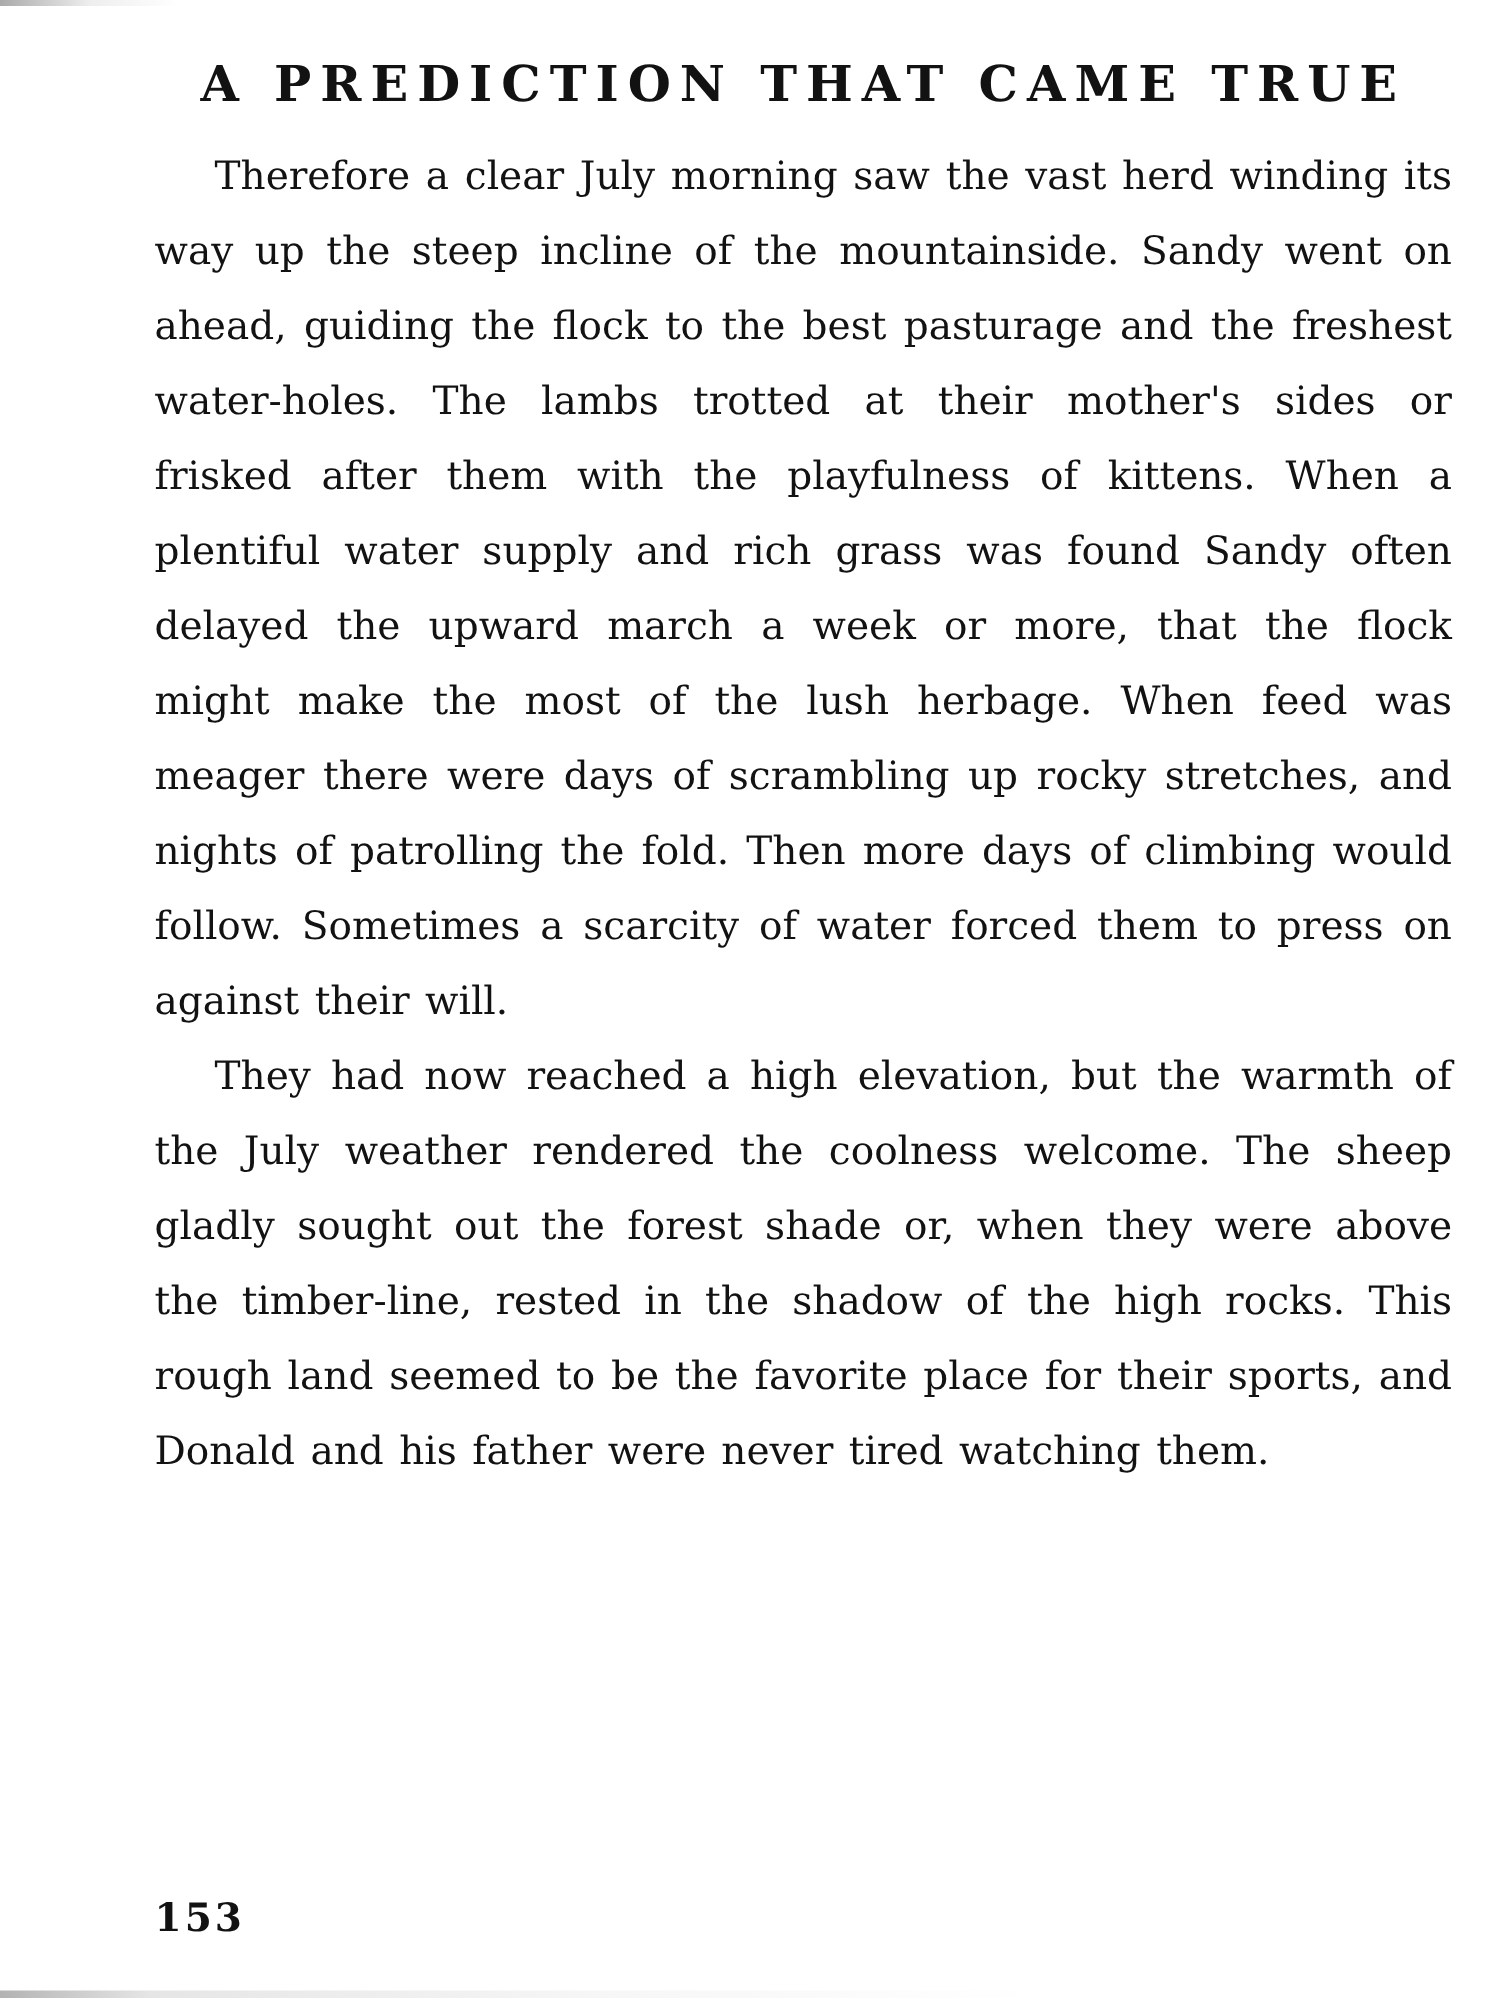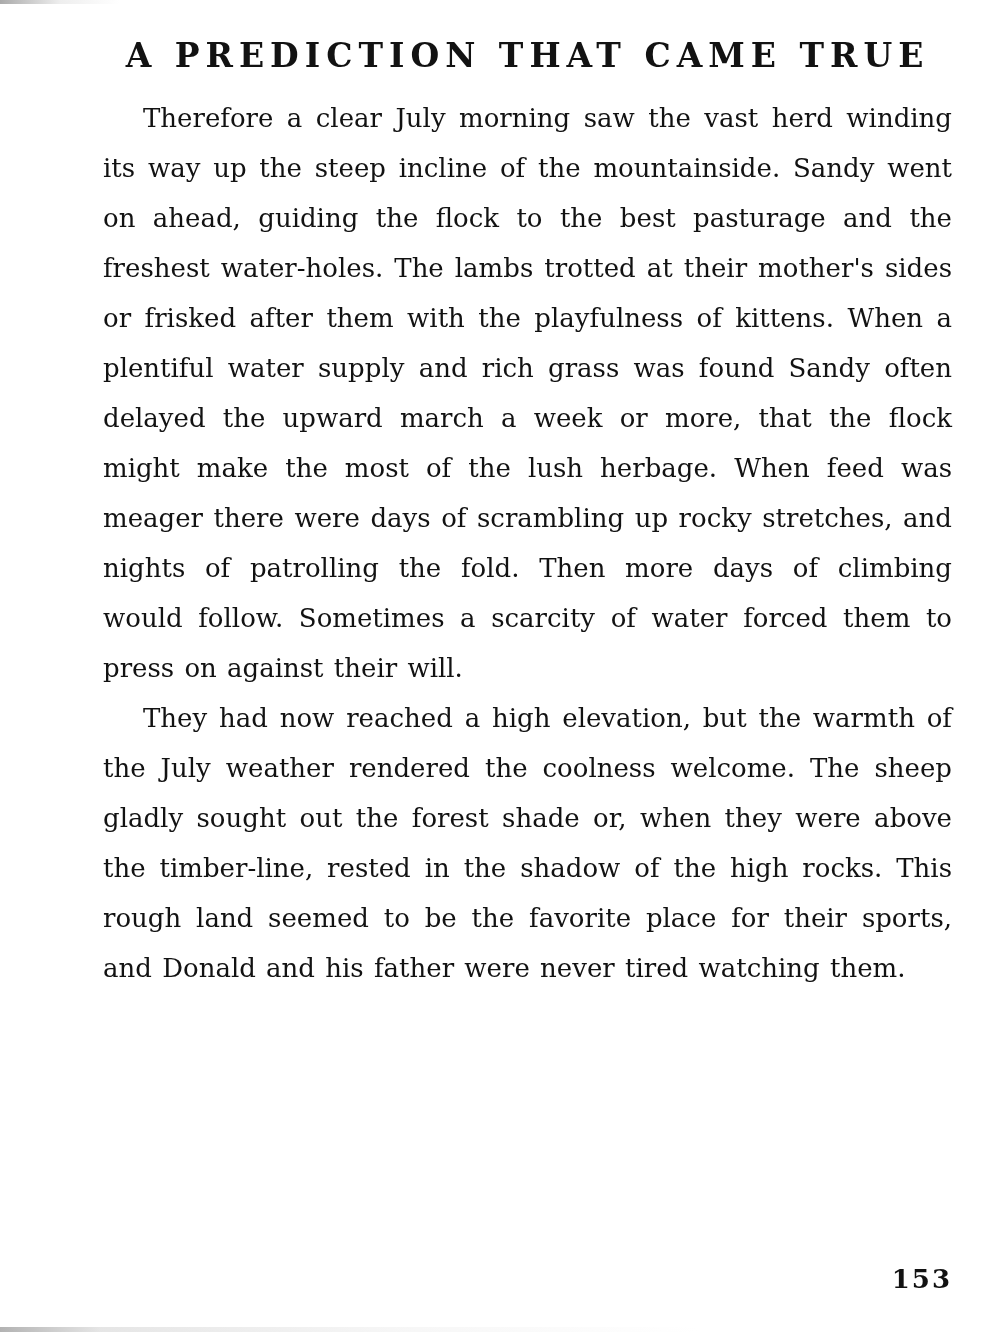--- a/index.html
+++ b/index.html
@@ -12,21 +12,21 @@
     background: #ffffff;
     font-family: "DejaVu Serif", "Liberation Serif", serif;
     color: #121212;
     position: relative;
     overflow: hidden;
   }
   .book-page {
     box-sizing: border-box;
     width: 1000px;
     height: 1332px;
-    padding: 36px 48px 20px 103px;
+    padding: 36px 32px 20px 103px;
     display: flex;
     flex-direction: column;
   }
   .page-title {
     font-size: 33px;
     font-weight: 700;
     letter-spacing: 6px;
     text-align: center;
     margin: 0 0 18px 0;
     white-space: nowrap;
@@ -35,21 +35,21 @@
     font-size: 26px;
     line-height: 50px;
     text-align: justify;
     text-justify: inter-word;
     margin: 0;
     text-indent: 40px;
     word-spacing: 2px;
   }
   .page-number {
     margin-top: auto;
-    text-align: right;
+    text-align: left;
     font-size: 26px;
     font-weight: 700;
     letter-spacing: 2px;
     padding-bottom: 18px;
   }
   
   .scan-edge-top {
     position: absolute;
     top: 0;
     left: 0;

